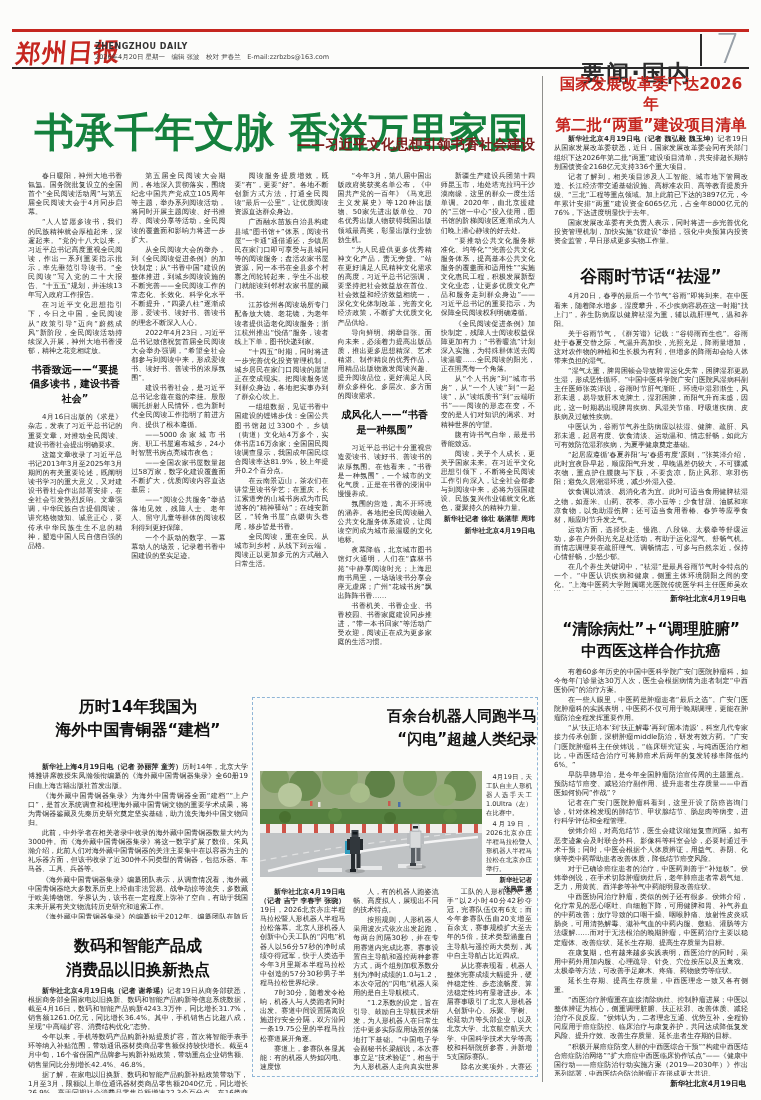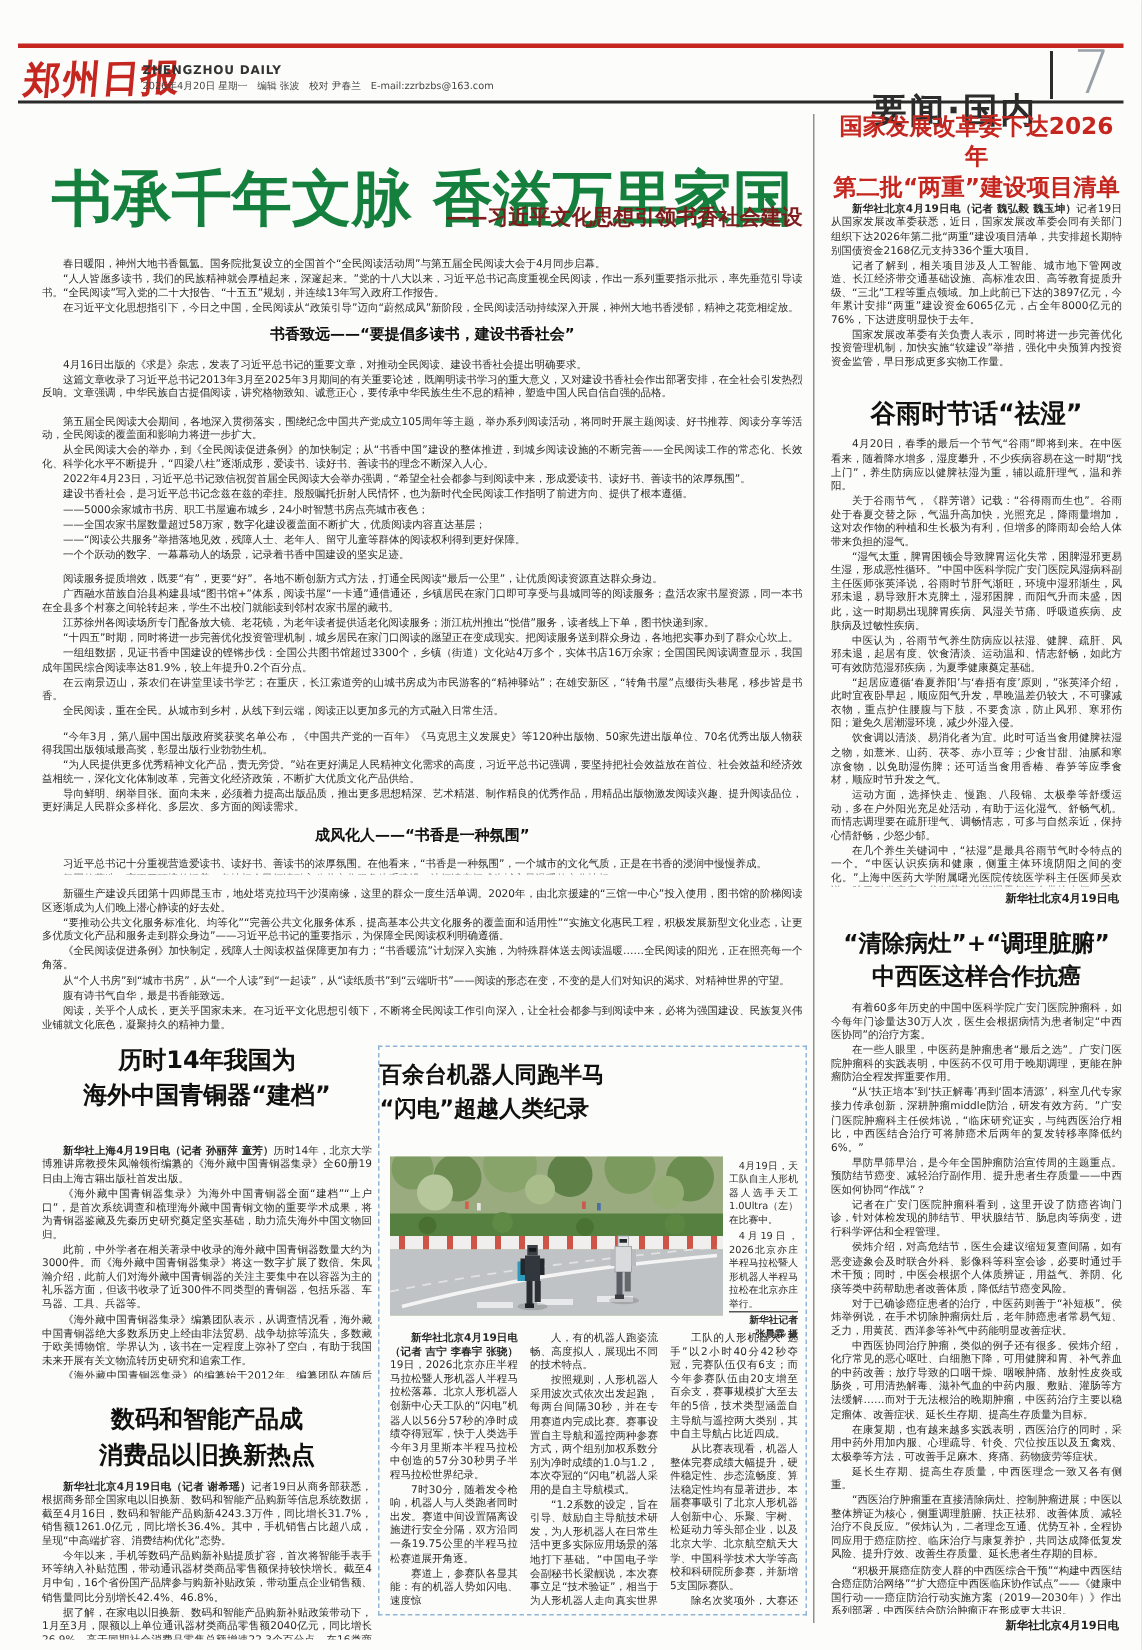--- a/index.html
+++ b/index.html
@@ -24,41 +24,41 @@
   .para{margin:0 0 1px 0;text-indent:2em;}
   .para b{font-weight:bold;}
   .byline{margin:2px 0 0 0;text-align:right;font-weight:bold;text-indent:0;}
   .subhead{font-size:10px;font-weight:bold;text-align:center;line-height:1.45;margin:7px 2px;color:#101010;text-indent:0;}
   .byline-solo{font-size:7.5px;font-weight:bold;text-align:right;color:#222;margin:3px 2px 0 0;}
   
   .main-headline{position:absolute;left:28px;top:78px;width:507px;text-align:center;font-size:40px;
                  font-weight:900;color:#15803d;white-space:nowrap;letter-spacing:0;}
   .main-subtitle{position:absolute;left:28px;top:136px;width:507px;text-align:right;font-size:14px;
                  font-weight:600;color:#7f1d1d;}
-  .main-cols{position:absolute;left:28px;top:172px;width:507px;height:516px;display:flex;gap:9px;flex-direction:column;}
+  .main-cols{position:absolute;left:28px;top:172px;width:507px;height:516px;display:flex;gap:9px;}
   .main-col{flex:1;overflow:hidden;}
   
   .right-col{position:absolute;left:554px;top:74px;width:194px;}
   .r-title-red{color:#c5261f;font-size:15.5px;font-weight:800;line-height:1.32;text-align:center;}
   .r-title{color:#111;font-weight:800;text-align:center;}
   .r2-title{font-size:17px;line-height:1.3;margin-top:13px;}
   .r3-title{font-size:15.5px;line-height:1.4;margin-top:15px;}
   .r-body1{height:117px;margin-top:0;}
   .r-body2{height:299px;margin-top:5px;}
   .r-body3{height:408px;margin-top:5px;}
   
   .bl-col{position:absolute;left:28px;top:695px;width:220px;}
   .bl-title{font-size:16px;font-weight:800;text-align:center;line-height:1.45;color:#101010;}
   .bronze-body{height:156px;margin-top:22px;}
   .digital-title{margin-top:15px;}
   .digital-body{height:106px;margin-top:6px;}
   
   .robot-box{position:absolute;left:252px;top:697px;width:286px;height:380px;
              border:1px dashed #8fb5d6;box-sizing:border-box;}
-  .robot-title{margin-top:7px;text-align:left;font-size:15px;font-weight:800;line-height:1.5;color:#101010;}
+  .robot-title{margin-top:7px;text-align:right;font-size:15px;font-weight:800;line-height:1.5;color:#101010;}
   .photo{position:absolute;left:7px;top:73px;width:222px;height:106px;overflow:hidden;background:#9aab80;}
   .photo svg{display:block;width:100%;height:100%;}
   .photo-caption{position:absolute;left:233px;top:75px;width:46px;font-size:6.5px;line-height:1.38;
                  text-align:justify;color:#2b2b2b;}
   .photo-caption .para{text-indent:1em;margin-bottom:2px;}
   .caption-rule{position:absolute;left:233px;top:176px;width:46px;height:1px;background:#555;}
   .robot-cols{position:absolute;left:7px;top:190px;width:272px;height:182px;display:flex;gap:8px;}
   .robot-col{flex:1;overflow:hidden;}
 </style>
 </head>

